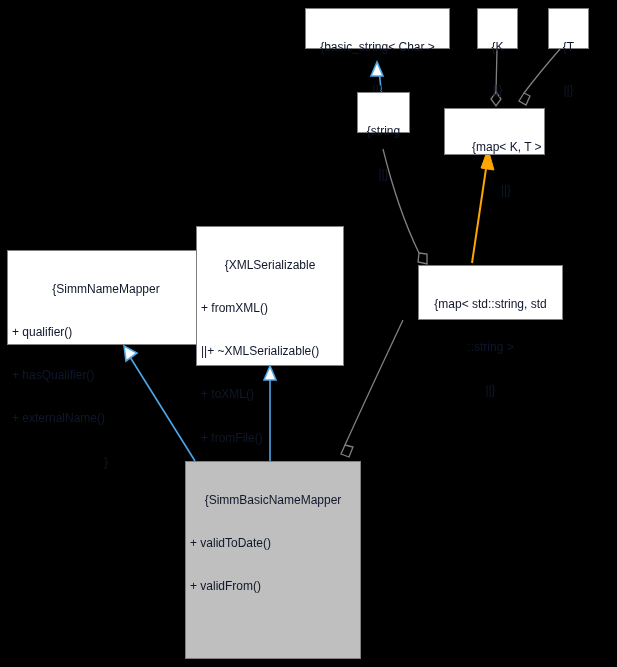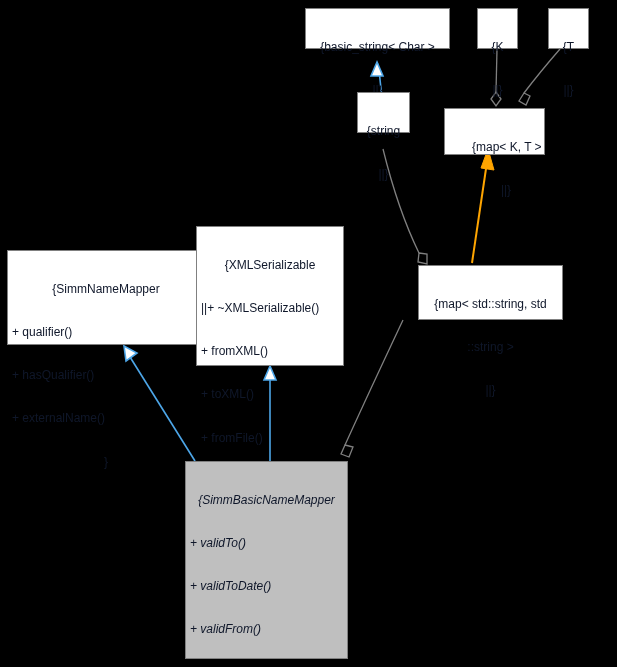--- a/index.html
+++ b/index.html
@@ -136,33 +136,32 @@
   <div class="node" style="left:7px; top:250px; width:198px; height:95px;">
     <span class="title">{SimmNameMapper</span>
     <span class="members">+ qualifier()</span>
     <span class="members">+ hasQualifier()</span>
     <span class="members">+ externalName()</span>
     <span class="closer">}</span>
   </div>
 
   <div class="node" style="left:196px; top:226px; width:148px; height:140px;">
     <span class="title">{XMLSerializable</span>
+    <span class="members">+ fromXML()</span>
     <span class="members">||+ ~XMLSerializable()</span>
-    <span class="members">+ fromXML()</span>
     <span class="members">+ toXML()</span>
     <span class="members">+ fromFile()</span>
     <span class="members">+ toFile()</span>
     <span class="members">+ fromXMLString()</span>
     <span class="members">+ toXMLString()</span>
     <span class="closer">}</span>
   </div>
 
-  <div class="node filled" style="left:185px; top:461px; width:163px; height:198px;font-style:italic;">
+  <div class="node filled" style="left:185px; top:461px; width:176px; height:198px;">
     <span class="title">{SimmBasicNameMapper</span>
-    <span class="members">+ validTo()</span>
     <span class="members">+ validToDate()</span>
     <span class="members">+ validFrom()</span>
     
     
     
     
     
     
     
     

